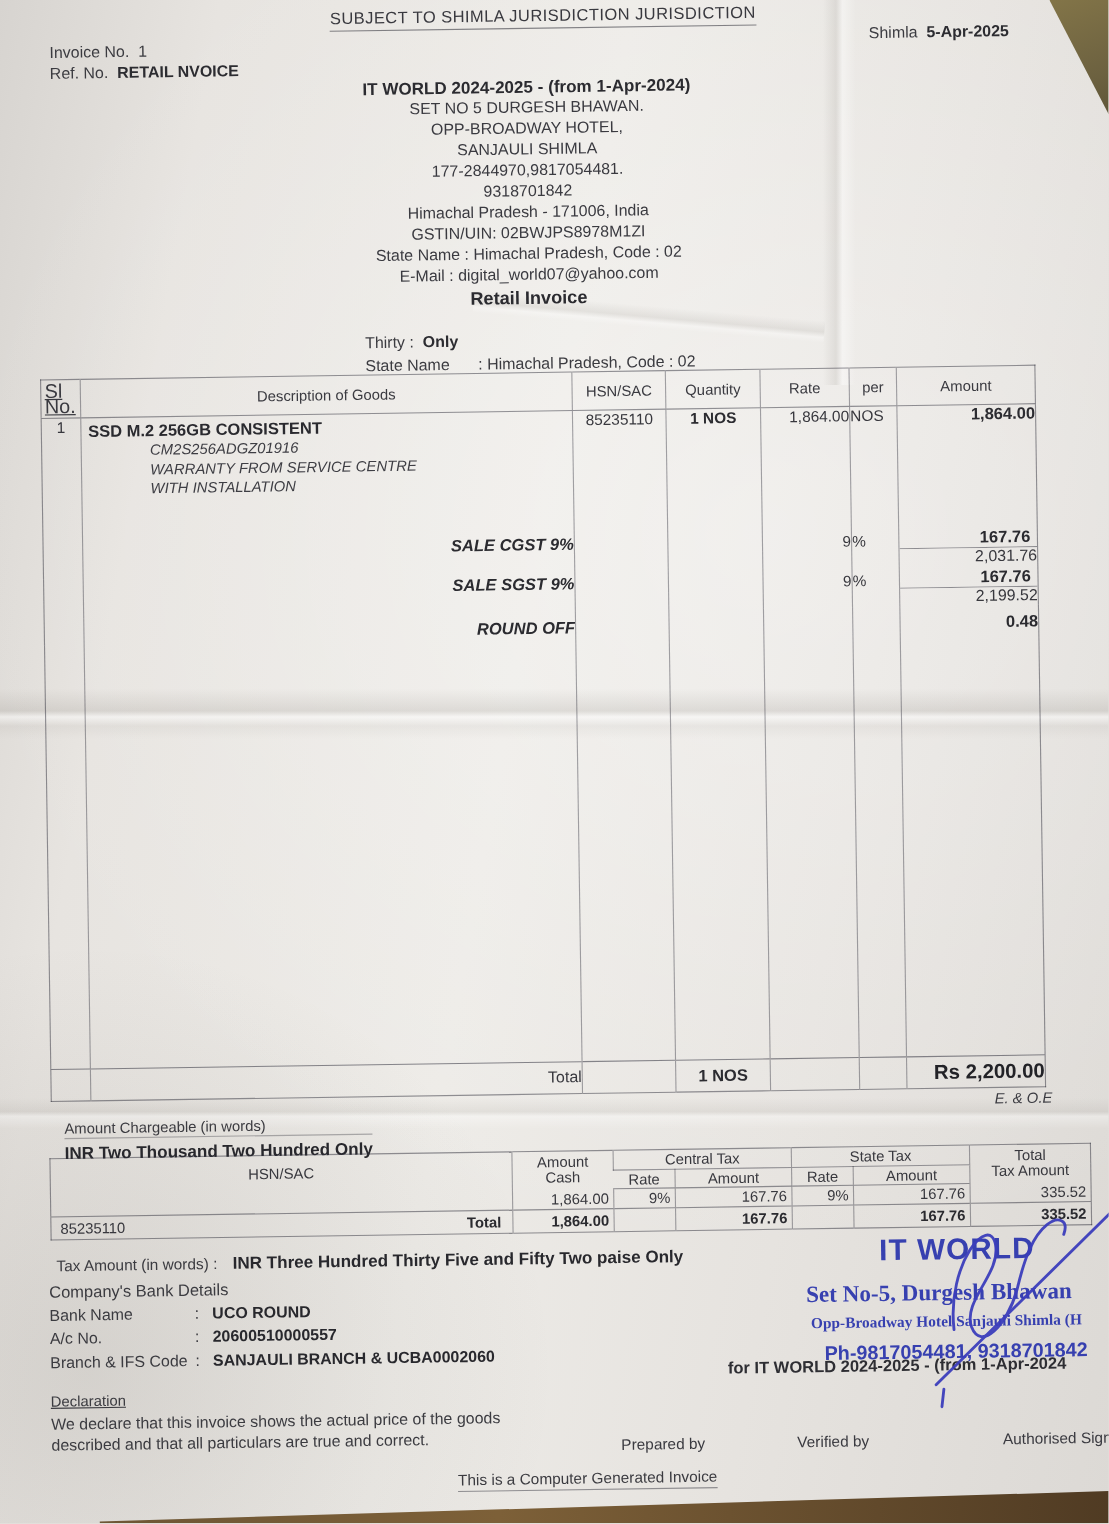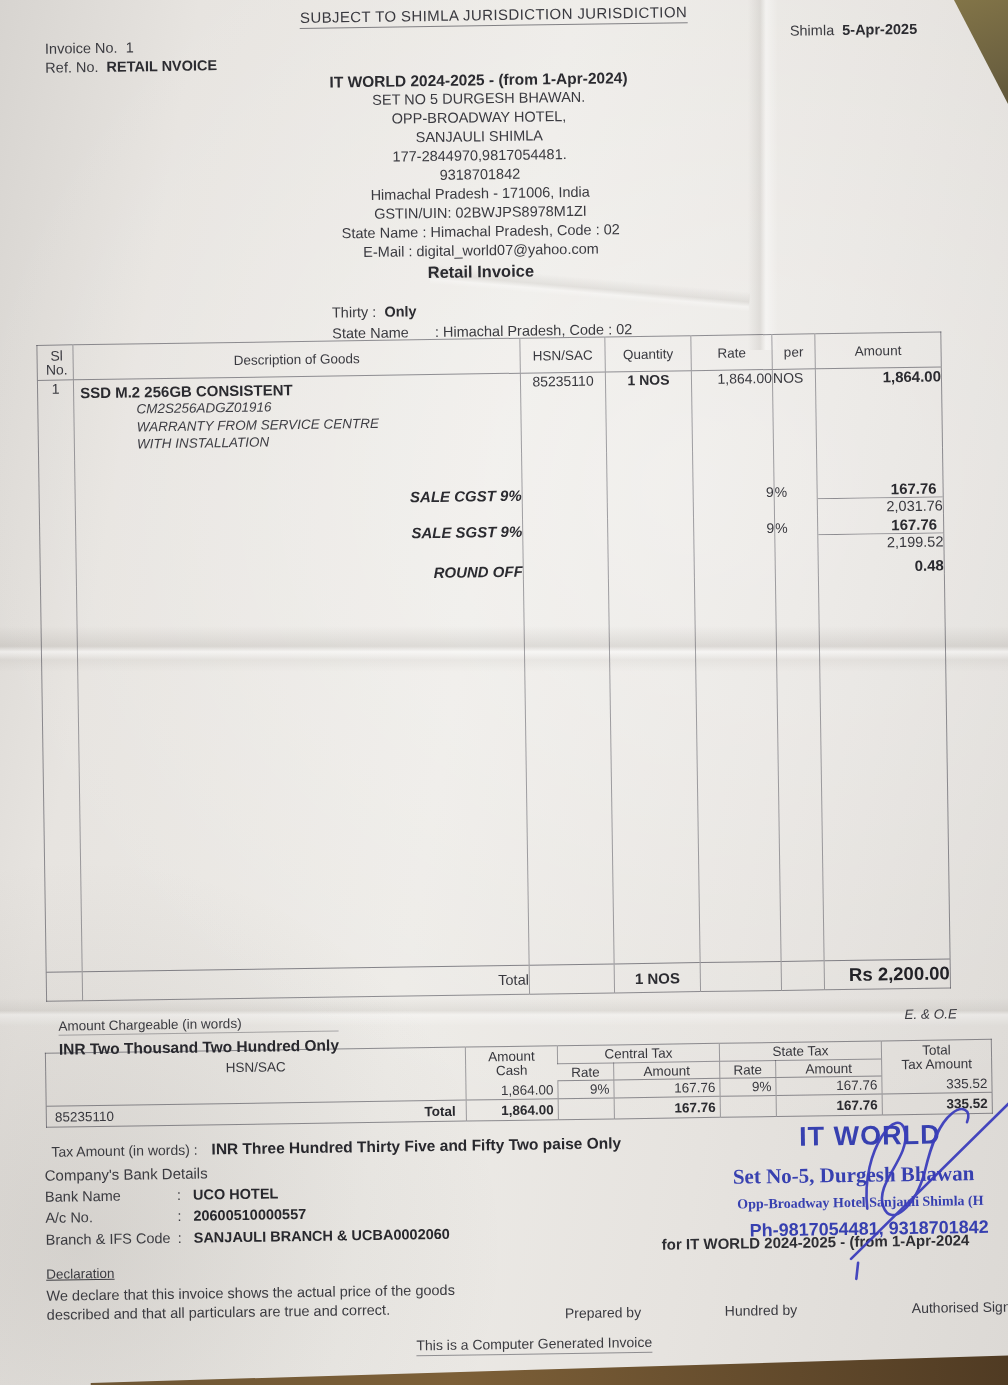--- a/index.html
+++ b/index.html
@@ -44,41 +44,41 @@
     font-size:16.5px;font-weight:bold;color:#2b2b30;}
   .party{position:absolute;left:338px;top:300px;font-size:14.5px;line-height:21px;}
   .party .gap{display:inline-block;width:26px;}
 
   table.items{position:absolute;left:42px;top:338px;width:904px;border-collapse:collapse;table-layout:fixed;
     border:1px solid rgba(45,45,58,.5);font-size:14px;color:#38383e;}
   table.items td,table.items th{border-left:1px solid rgba(45,45,58,.42);padding:0;vertical-align:top;overflow:hidden;}
   table.items td:first-child,table.items th:first-child{border-left:none;}
   tr.r-head th{border-bottom:1px solid rgba(45,45,58,.5);font-weight:normal;font-size:13.5px;
     text-align:center;vertical-align:middle;height:34px;color:#3a3a40;}
-  tr.r-head th.sl{font-size:14px;text-align:center;padding-left:3px;line-height:14px;}
+  tr.r-head th.sl{font-size:18px;text-align:left;padding-left:3px;line-height:14px;text-decoration:underline;}
   tr.r-item{height:80px;}
   .item-name{font-size:15px;font-weight:bold;color:#2a2a2f;padding:4px 0 0 6px;}
   .item-sub{font-size:13.5px;font-style:italic;padding-left:62px;line-height:17.5px;color:#3e3e44;}
   .cell-c{text-align:center;}
   .cell-r{text-align:right;padding-right:6px;}
   .pad-t{padding-top:5px;}
   tr.r-cgst td,tr.r-sgst td,tr.r-round td{vertical-align:bottom;}
   tr.r-cgst{height:50px;} tr.r-sub1{height:16px;} tr.r-sgst{height:20px;}
   tr.r-sub2{height:16px;} tr.r-round{height:24px;} tr.r-fill{height:386px;}
   .tax-label{font-size:15px;font-weight:bold;font-style:italic;text-align:right;padding-right:2px;color:#2b2b30;}
   .rate-num{text-align:right;padding-right:5px;font-size:14px;}
   .per-sym{text-align:left;padding-left:4px;font-size:14px;}
   .amt-line{border-bottom:1px solid rgba(45,45,58,.5);font-weight:bold;color:#2a2a2f;
     text-align:right;padding-right:6px;font-size:15px;}
   .amt-bold{font-weight:bold;color:#2a2a2f;text-align:right;padding-right:6px;font-size:15px;}
   .amt-sub{text-align:right;padding-right:6px;font-size:14.5px;}
   tr.r-total td{border-top:1px solid rgba(45,45,58,.55);vertical-align:middle;height:28px;}
   .total-label{text-align:right;padding-right:4px;font-size:14.5px;}
   .total-amt{font-size:18.5px;font-weight:bold;color:#222227;text-align:right;padding-right:4px;}
-  .eoe{position:absolute;left:900px;top:997px;font-size:13.5px;font-style:italic;color:#3a3a40;margin-top:16px;}
+  .eoe{position:absolute;left:900px;top:997px;font-size:13.5px;font-style:italic;color:#3a3a40;}
 
   .amt-words{position:absolute;left:54px;top:1012px;}
   .amt-words .lab{font-size:13.5px;border-bottom:1px solid rgba(70,70,78,.4);padding-bottom:1px;}
   .amt-words .val{font-size:15.5px;font-weight:bold;color:#28282d;margin-top:5px;}
 
   table.hsn{position:absolute;left:40px;top:1046px;width:946px;border-collapse:collapse;table-layout:fixed;
     border:1px solid rgba(45,45,58,.5);font-size:13.5px;color:#38383e;}
   table.hsn td,table.hsn th{border-left:1px solid rgba(45,45,58,.42);padding:0 4px;font-weight:normal;overflow:hidden;}
   table.hsn td:first-child,table.hsn th:first-child{border-left:none;}
   table.hsn tr.h1 th{height:17px;text-align:center;vertical-align:middle;line-height:14px;}
@@ -323,21 +323,21 @@
     <div class="tax-words">
       <span>Tax Amount (in words)  :</span>
       <span class="val">INR Three Hundred Thirty Five and Fifty Two paise Only</span>
     </div>
 
     <div class="bank">
       <div class="head">Company's Bank Details</div>
       <div class="bank-row">
         <span class="bl">Bank Name</span>
           <span class="bsep">:</span>
-          <span class="bv">UCO HOTEL</span>
+          <span class="bv">UCO ROUND</span>
       </div>
       <div class="bank-row">
         <span class="bl">A/c No.</span>
           <span class="bsep">:</span>
           <span class="bv">20600510000557</span>
       </div>
       <div class="bank-row">
         <span class="bl">Branch &amp; IFS Code</span>
           <span class="bsep">:</span>
           <span class="bv">SANJAULI BRANCH &amp; UCBA0002060</span>
@@ -358,21 +358,21 @@
       </g>
     </svg>
 
     <div class="declaration">
       <div class="dh">Declaration</div>
       <div>We declare that this invoice shows the actual price of the goods</div>
       <div>described and that all particulars are true and correct.</div>
     </div>
 
     <div class="sig-labels prep">Prepared by</div>
-    <div class="sig-labels verif">Hundred by</div>
+    <div class="sig-labels verif">Verified by</div>
     <div class="sig-labels auth">Authorised Signatory</div>
 
     <div class="comp-note"><span>This is a Computer Generated Invoice</span></div>
   </div>
 
   <div class="desk-tr"></div>
   <div class="desk-bottom"></div>
 </div>
 
 </body></html>

